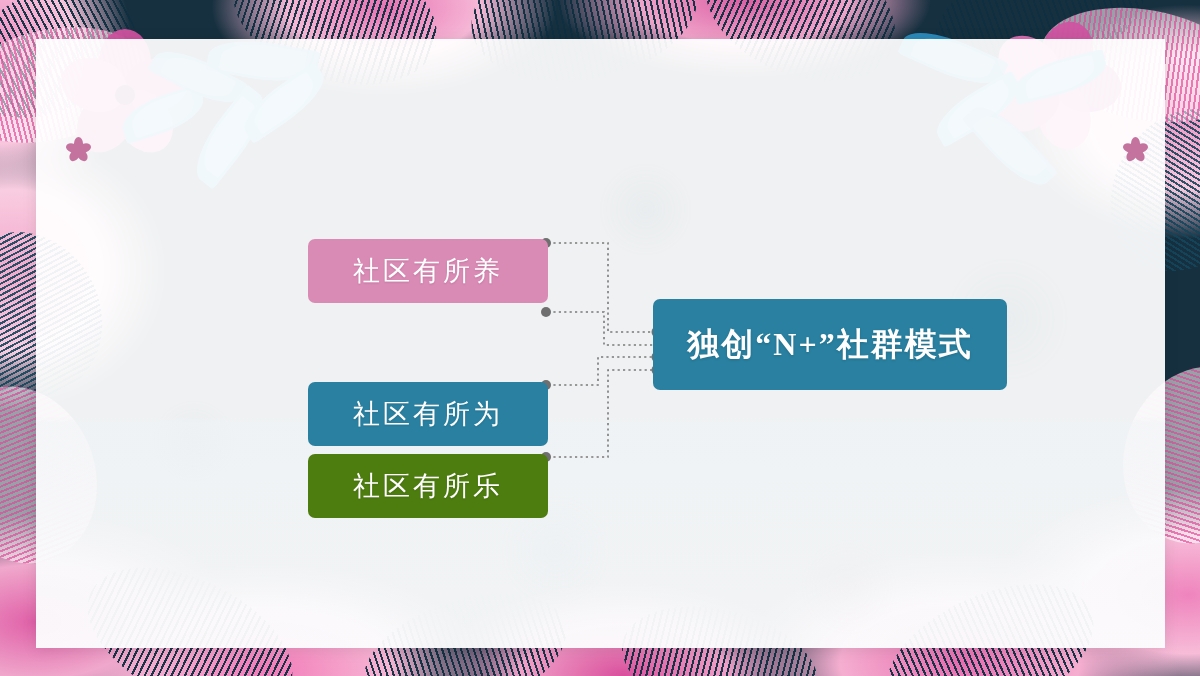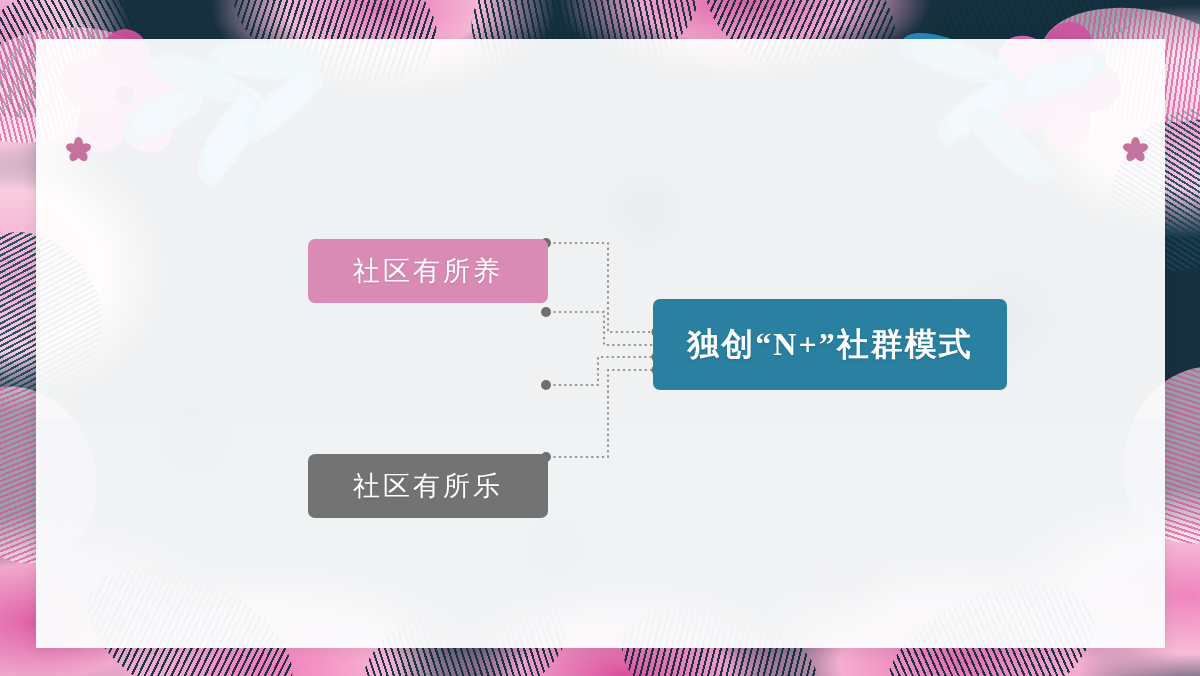--- a/index.html
+++ b/index.html
@@ -287,22 +287,25 @@
         <circle cx="657" cy="357" r="5.5"></circle>
         <circle cx="657" cy="370" r="5.5"></circle>
       </g>
     </svg>
 
     <div class="node small n1" style="background:#d98ab5;">
       <span>社区有所养</span>
     </div>
 
 
-
-    <div class="node small n4" style="background:#737373;">
+    <div class="node small n3" style="background:#2980a0;">
+      <span>社区有所为</span>
+    </div>
+
+    <div class="node small n4" style="background:#4d7c0f;">
       <span>社区有所乐</span>
     </div>
 
     <div class="node main" style="background:#2980a0;">
       <span>独创“N+”社群模式</span>
     </div>
 
   </div>
 
 </div>

